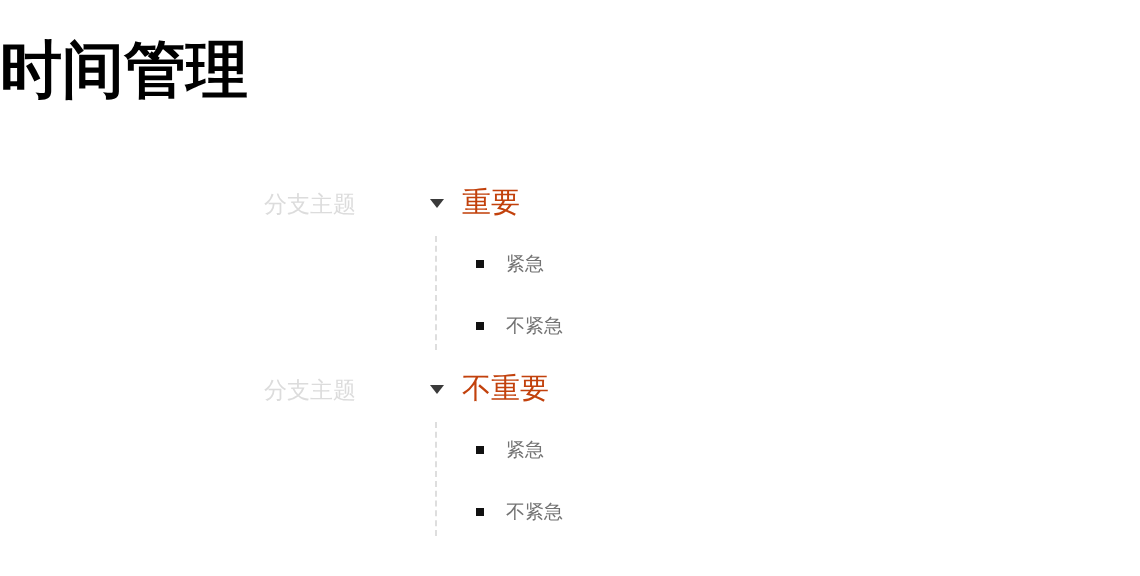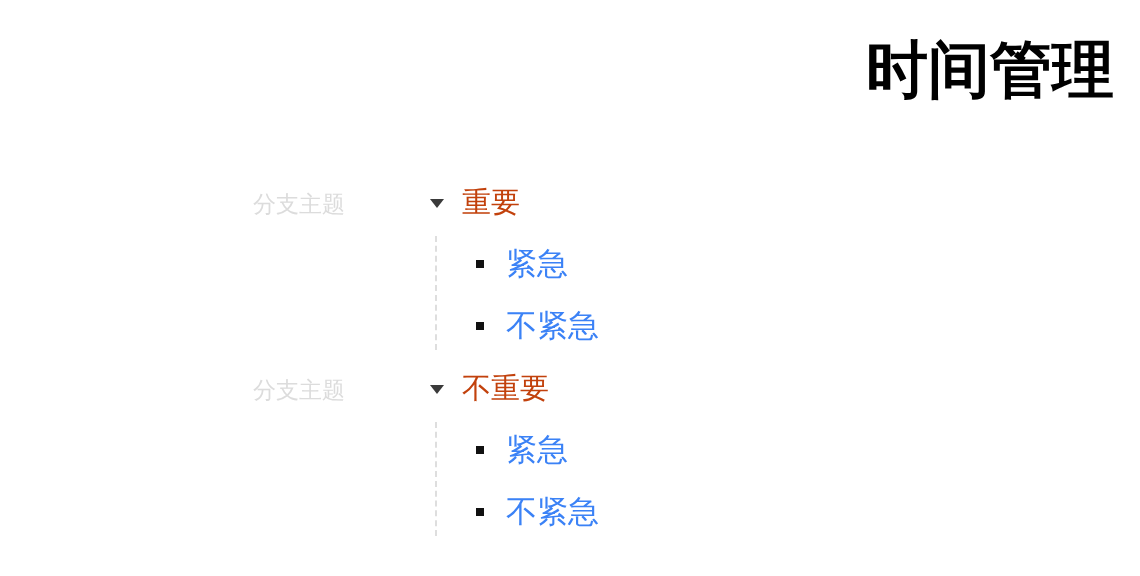--- a/index.html
+++ b/index.html
@@ -1,28 +1,28 @@
 <!DOCTYPE html>
 <html><head>
   <meta charset="utf-8">
   <style>
     html, body { margin:0; padding:0; background:#ffffff; }
     body { width:1140px; height:576px; position:relative; overflow:hidden;
       font-family: "DejaVu Sans", "Liberation Sans", sans-serif; color:#1f1f1f; }
-    .title { position:absolute; left:0; width:1114px; top:30px; text-align:right;
+    .title { position:absolute; left:0; width:1114px; top:30px; text-align:left;
       font-size:62px; font-weight:bold; color:#000; line-height:80px; letter-spacing:0; }
     .block { position:absolute; left:0; width:1140px; }
-    .branch-label { position:absolute; left:253px; font-size:23px; color:#dcdcdc; line-height:30px; }
+    .branch-label { position:absolute; left:264px; font-size:23px; color:#dcdcdc; line-height:30px; }
     .toggle { position:absolute; left:430px; width:0; height:0;
       border-left:7px solid transparent; border-right:7px solid transparent;
       border-top:9px solid #3a3a3a; cursor:pointer; }
     .head-text { position:absolute; left:462px; font-size:29px; line-height:36px; color:#c2410c; }
     .guide { position:absolute; left:435px; width:0; border-left:2px dashed #dedede; }
     .bullet { position:absolute; left:476px; width:8px; height:8px; background:#111; }
-    .item-text { position:absolute; left:506px; font-size:31px; line-height:36px; color:#3b82f6; }
+    .item-text { position:absolute; left:506px; font-size:19px; line-height:36px; color:#737373; }
   </style>
 </head>
 <body>
 
 <div>
   <div class="title">时间管理</div>
 
   <div class="block" style="top:0;">
     <div class="branch-label" style="top:189px;">分支主题</div>
     <div class="toggle" style="top:199px;"></div>

